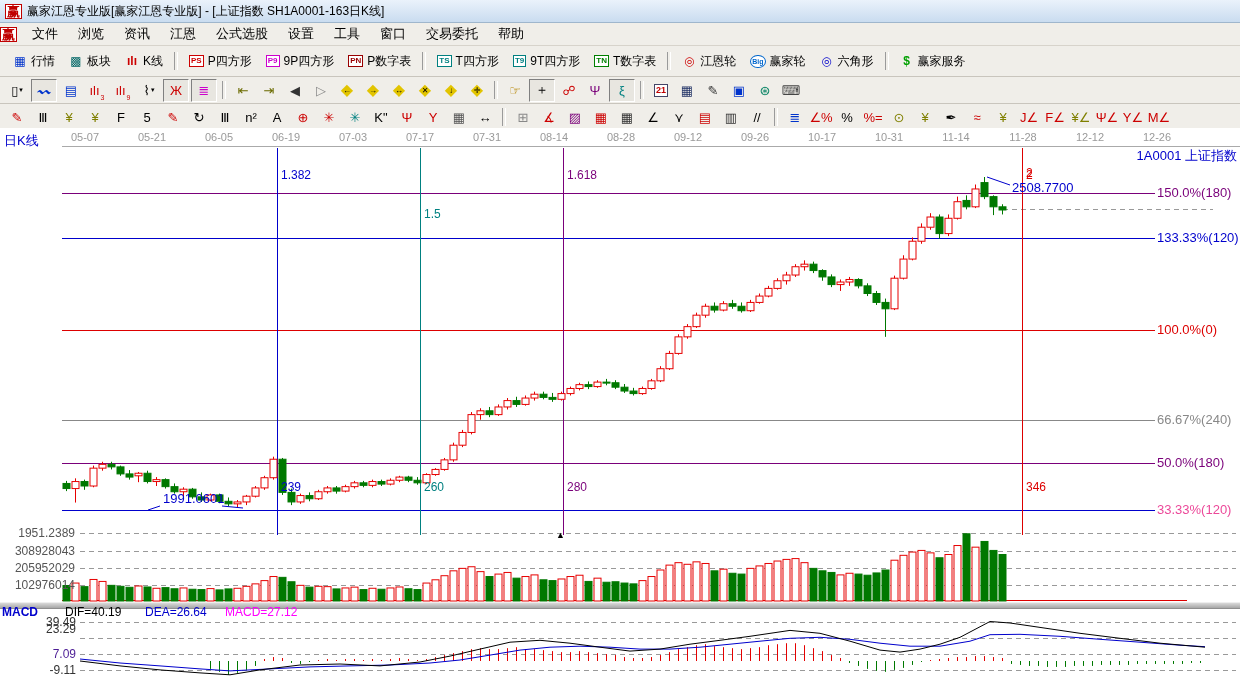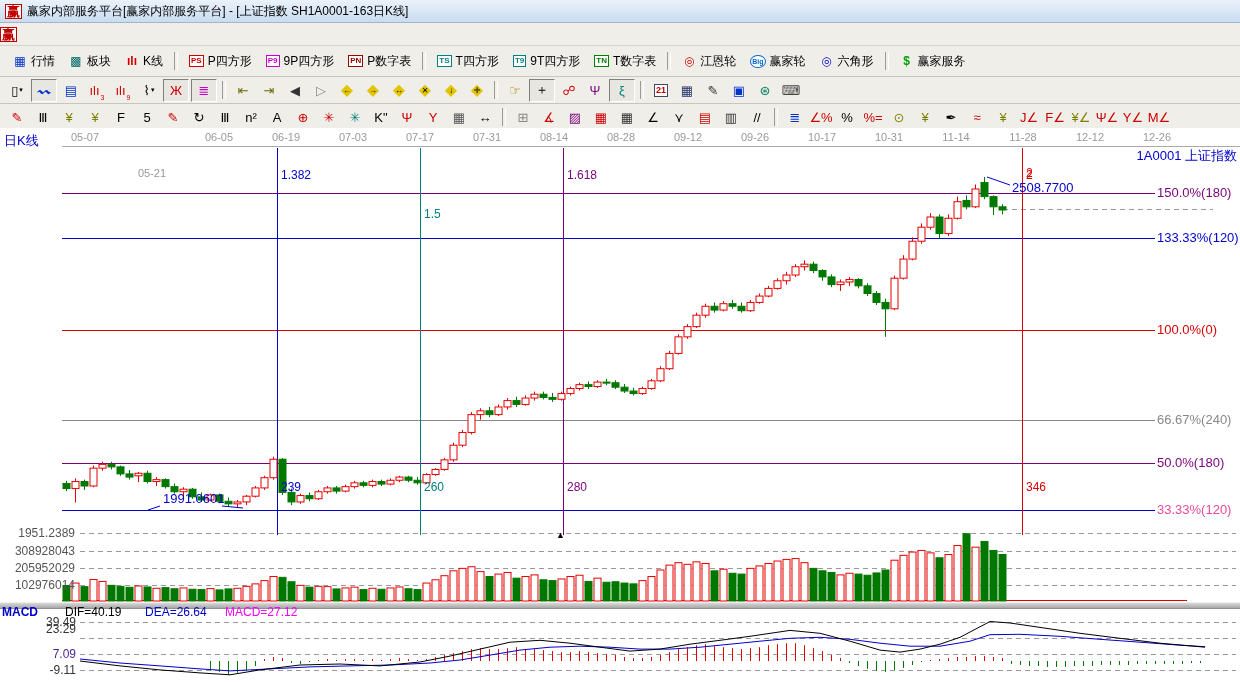--- a/index.html
+++ b/index.html
@@ -35,25 +35,26 @@
   .numlbl{color:#555;font-size:12px;width:70px;text-align:right;}
   .separator{position:absolute;left:0;top:474px;width:1240px;height:5px;
              background:linear-gradient(#d9d9d9,#a7a7a7);border-top:1px solid #eee;border-bottom:1px solid #8f8f8f;}
   svg{position:absolute;left:0;top:0;}
 </style>
 </head>
 <body>
 
 <div class="titlebar">
   <span class="app-logo">赢</span>
-  <span>赢家内部服务平台[赢家内部服务平台] - [上证指数  SH1A0001-163日K线]</span>
+  <span>赢家江恩专业版[赢家江恩专业版] - [上证指数  SH1A0001-163日K线]</span>
 </div>
 
 <div class="menubar">
   <span class="app-logo">赢</span>
+  <span id="menu-items"><span class="menu-item">文件</span><span class="menu-item">浏览</span><span class="menu-item">资讯</span><span class="menu-item">江恩</span><span class="menu-item">公式选股</span><span class="menu-item">设置</span><span class="menu-item">工具</span><span class="menu-item">窗口</span><span class="menu-item">交易委托</span><span class="menu-item">帮助</span></span>
 </div>
 
 <div class="toolbar tb-a" id="tb-a">
     <div class="tb-item">
       <span class="icn" style="color: rgb(0, 51, 204);">▦</span>
       <span>行情</span>
     </div>
     <div class="tb-item">
       <span class="icn" style="color: rgb(0, 102, 102);">▩</span>
       <span>板块</span>
@@ -798,21 +799,21 @@
       <line x1="1191.5" y1="533" x2="1191.5" y2="534.9754" stroke="#007800" stroke-width="1"></line>
       <line x1="1200.5" y1="533" x2="1200.5" y2="534.9754" stroke="#007800" stroke-width="1"></line>
       <polyline points="80,531.0 120,535.0 160,537.9 200,540.9 230,542.9 270,540.9 310,538.9 350,537.9 390,537.0 430,535.0 460,532.0 490,527.1 520,522.1 550,519.2 580,518.2 610,519.2 640,521.1 670,521.1 700,519.2 730,516.2 760,513.2 790,510.3 820,509.3 850,511.3 880,515.2 910,518.2 940,518.2 970,513.2 990,506.7 1020,506.3 1060,508.3 1100,511.3 1140,514.2 1180,517.2 1205,518.7" fill="none" stroke="#0000cc" stroke-width="1"></polyline>
       <polyline points="80,533.0 120,537.9 160,541.9 200,544.9 230,546.8 260,541.9 300,537.0 340,536.0 380,537.9 420,534.0 450,528.1 480,521.1 510,514.2 540,512.3 570,515.2 600,519.2 630,523.1 660,521.1 690,516.2 720,512.3 750,508.3 790,502.4 820,505.3 850,513.2 880,522.1 900,524.1 920,521.1 940,516.2 960,509.3 975,501.4 990,493.5 1010,495.0 1040,499.4 1080,505.3 1120,510.3 1160,515.2 1205,519.2" fill="none" stroke="#000000" stroke-width="1"></polyline>
       <polyline points="148,382 160,378" fill="none" stroke="#0000cc" stroke-width="1"></polyline>
       <polyline points="222,378 243,380" fill="none" stroke="#0000cc" stroke-width="1"></polyline>
       <polyline points="987,49 1010,57" fill="none" stroke="#0000cc" stroke-width="1"></polyline>
     </svg>
   <div id="chart-overlays">
       <div class="lbl datelbl" style="left: 60px; top: 3px;">05-07</div>
-      <div class="lbl datelbl" style="left: 127px; top: 3px; margin-top: 36px;">05-21</div>
+      <div class="lbl datelbl" style="left: 127px; top: 3px;">05-21</div>
       <div class="lbl datelbl" style="left: 194px; top: 3px;">06-05</div>
       <div class="lbl datelbl" style="left: 261px; top: 3px;">06-19</div>
       <div class="lbl datelbl" style="left: 328px; top: 3px;">07-03</div>
       <div class="lbl datelbl" style="left: 395px; top: 3px;">07-17</div>
       <div class="lbl datelbl" style="left: 462px; top: 3px;">07-31</div>
       <div class="lbl datelbl" style="left: 529px; top: 3px;">08-14</div>
       <div class="lbl datelbl" style="left: 596px; top: 3px;">08-28</div>
       <div class="lbl datelbl" style="left: 663px; top: 3px;">09-12</div>
       <div class="lbl datelbl" style="left: 730px; top: 3px;">09-26</div>
       <div class="lbl datelbl" style="left: 797px; top: 3px;">10-17</div>

